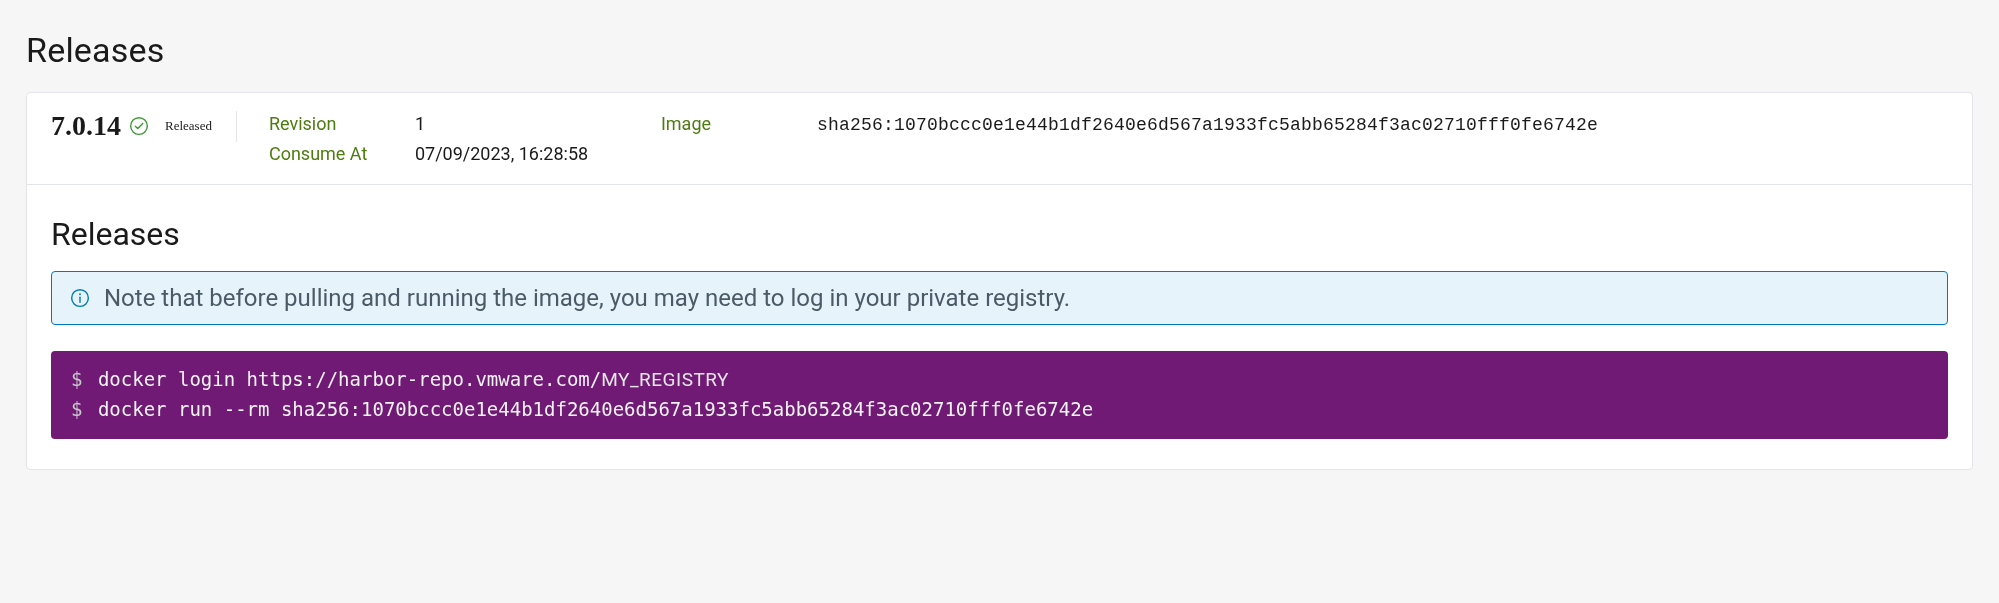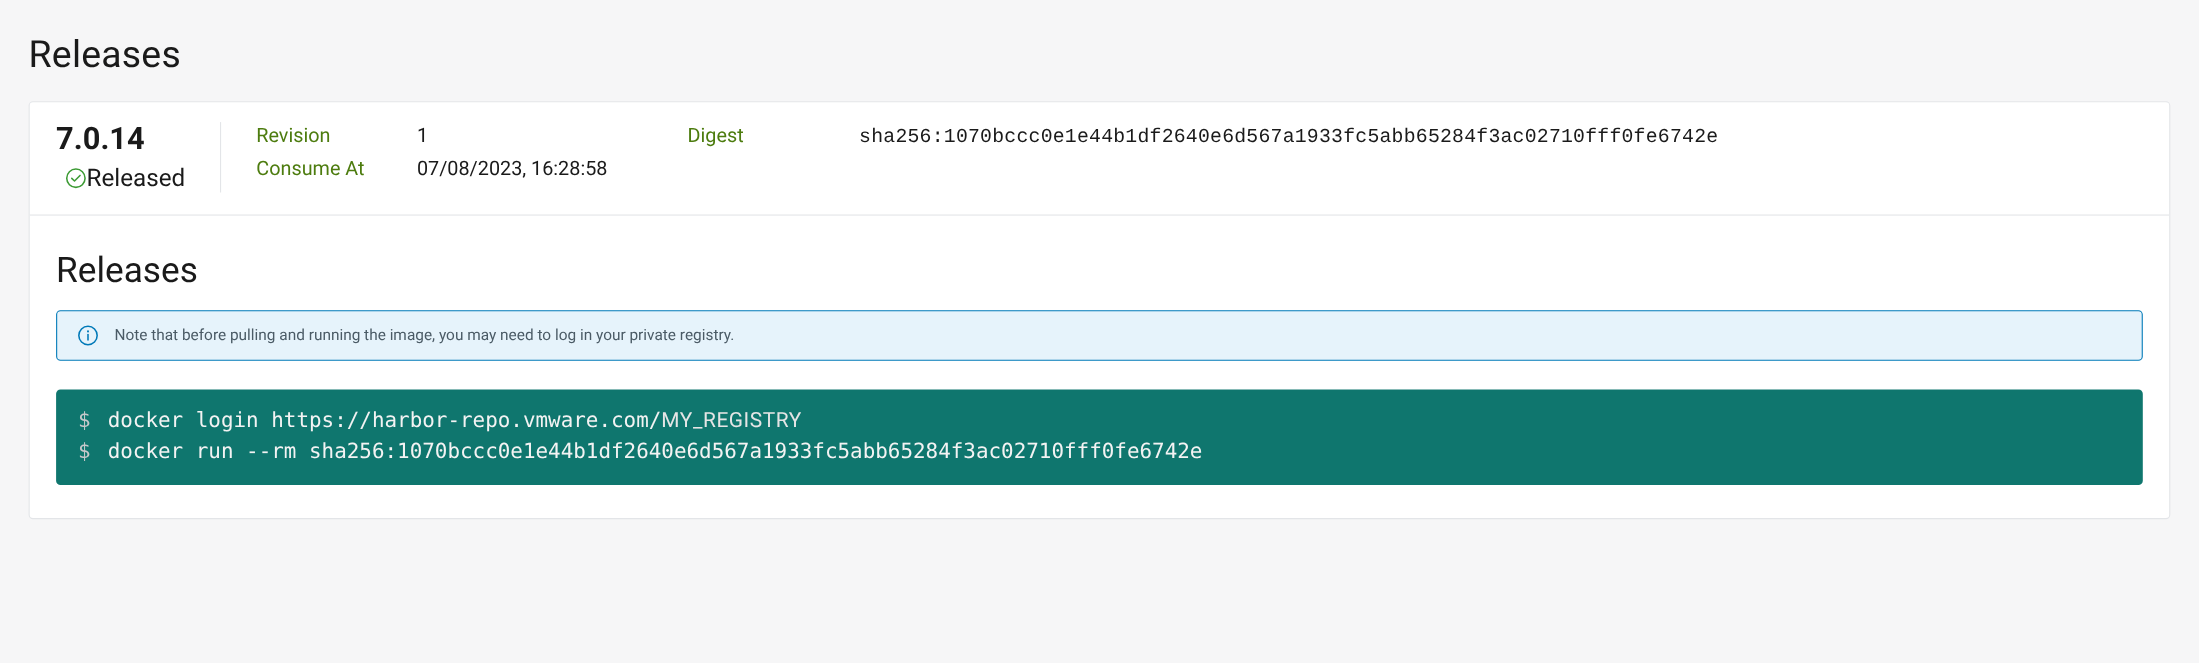--- a/index.html
+++ b/index.html
@@ -30,37 +30,37 @@
   .release-header {
     display: flex;
     align-items: flex-start;
     padding: 18px 24px 20px 24px;
     border-bottom: 1px solid #e3e5e8;
     gap: 0;
   }
 
   .version-block {
     display: flex;
-    flex-direction: column;
     gap: 8px;
     min-width: 150px;
     padding-right: 24px;
     border-right: 1px solid #e3e5e8;
     margin-right: 32px;
+    font-family: Liberation Serif, serif;
   }
   .version-number {
     font-size: 28px;
     font-weight: 700;
     line-height: 1.1;
   }
   .version-status {
     display: flex;
     align-items: center;
-    gap: 0;
-    font-size: 22px;
+    gap: 16px;
+    font-size: 13px;
     justify-content: center;
   }
   .check-icon {
     display: inline-flex;
   }
 
   .meta-grid {
     display: grid;
     grid-template-columns: 130px 230px 140px auto;
     column-gap: 16px;
@@ -93,27 +93,27 @@
 
   .info-alert {
     border: 1px solid #0079b8;
     background: #e6f3fb;
     border-radius: 4px;
     padding: 12px 18px;
     display: flex;
     align-items: center;
     gap: 14px;
     color: #4b5b66;
-    font-size: 14px;
+    font-size: 24px;
     margin-bottom: 26px;
   }
   .info-icon { display: inline-flex; flex-shrink: 0; }
 
   .code-block {
-    background: #0f766e;
+    background: #701a75;
     color: #f3f3f3;
     border-radius: 4px;
     padding: 14px 20px 16px 20px;
     font-family: "SFMono-Regular", Menlo, Consolas, monospace;
     font-size: 19px;
     line-height: 1.5;
     white-space: pre;
     overflow-x: auto;
   }
   .code-block .prompt { color: #c6c8ca; margin-right: 4px; }
@@ -137,25 +137,25 @@
               <path d="M7.5 12.2 L10.5 15 L16.5 9" stroke-linecap="round" stroke-linejoin="round"></path>
             </svg>
           </span>
           <span>Released</span>
         </div>
       </div>
 
       <div class="meta-grid">
         <div class="meta-label">Revision</div>
         <div class="meta-value">1</div>
-        <div class="meta-label">Digest</div>
+        <div class="meta-label">Image</div>
         <div class="meta-value digest-value">sha256:1070bccc0e1e44b1df2640e6d567a1933fc5abb65284f3ac02710fff0fe6742e</div>
 
         <div class="meta-label">Consume At</div>
-        <div class="meta-value">07/08/2023, 16:28:58</div>
+        <div class="meta-value">07/09/2023, 16:28:58</div>
         <div></div>
         <div></div>
       </div>
     </div>
 
     <div class="card-body">
       <h3 class="section-title">Releases</h3>
 
       <div class="info-alert">
         <span class="info-icon">

